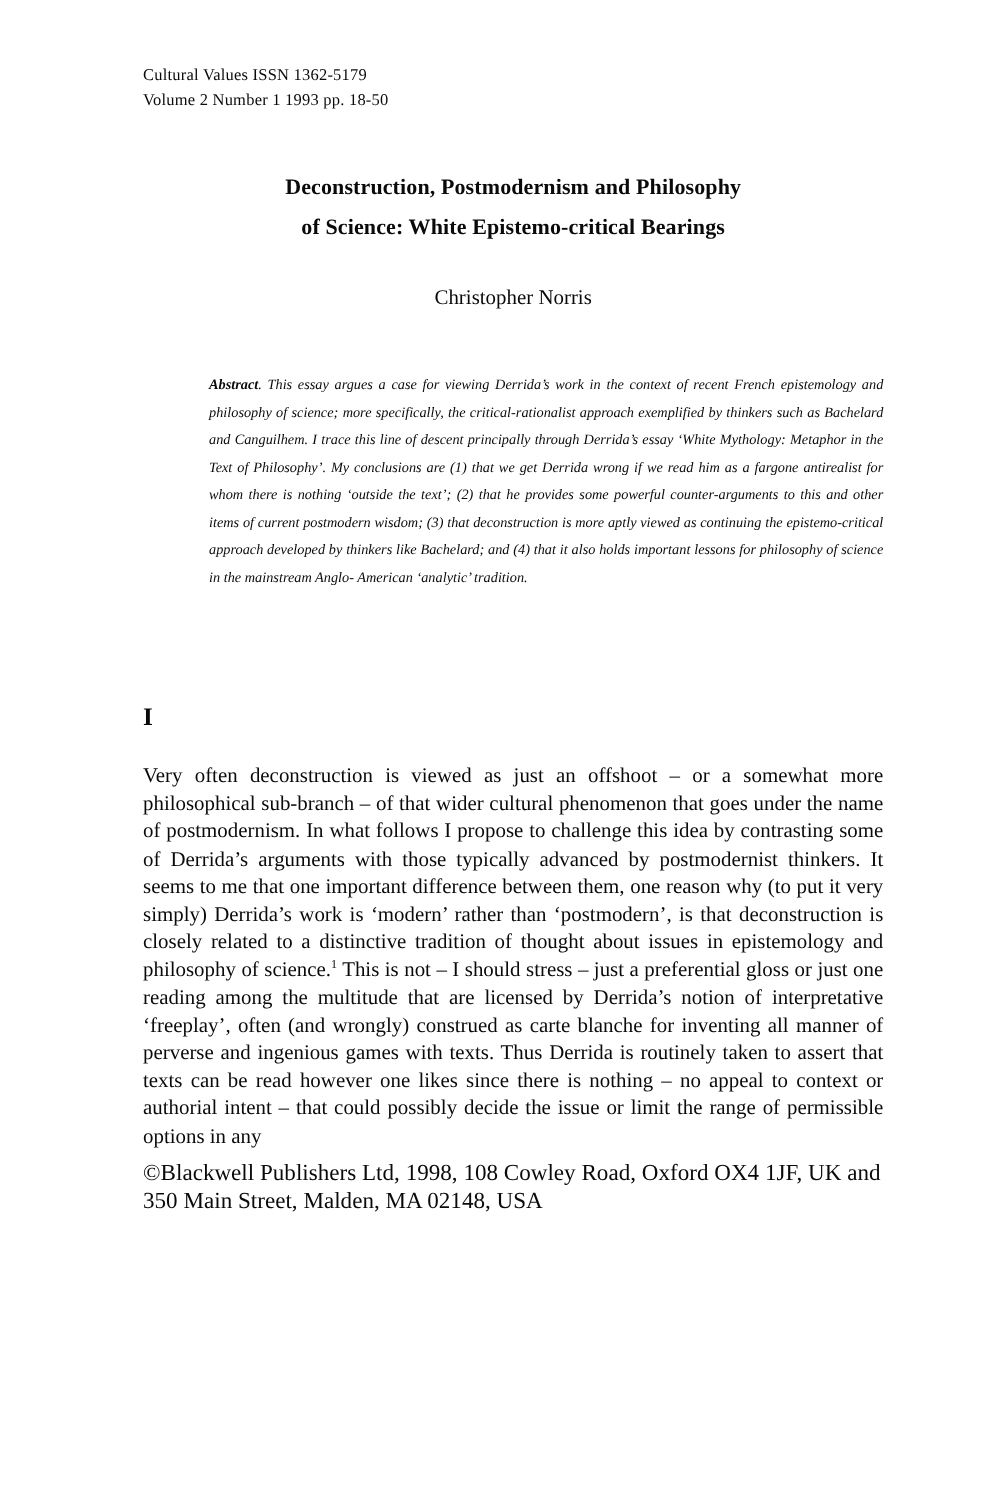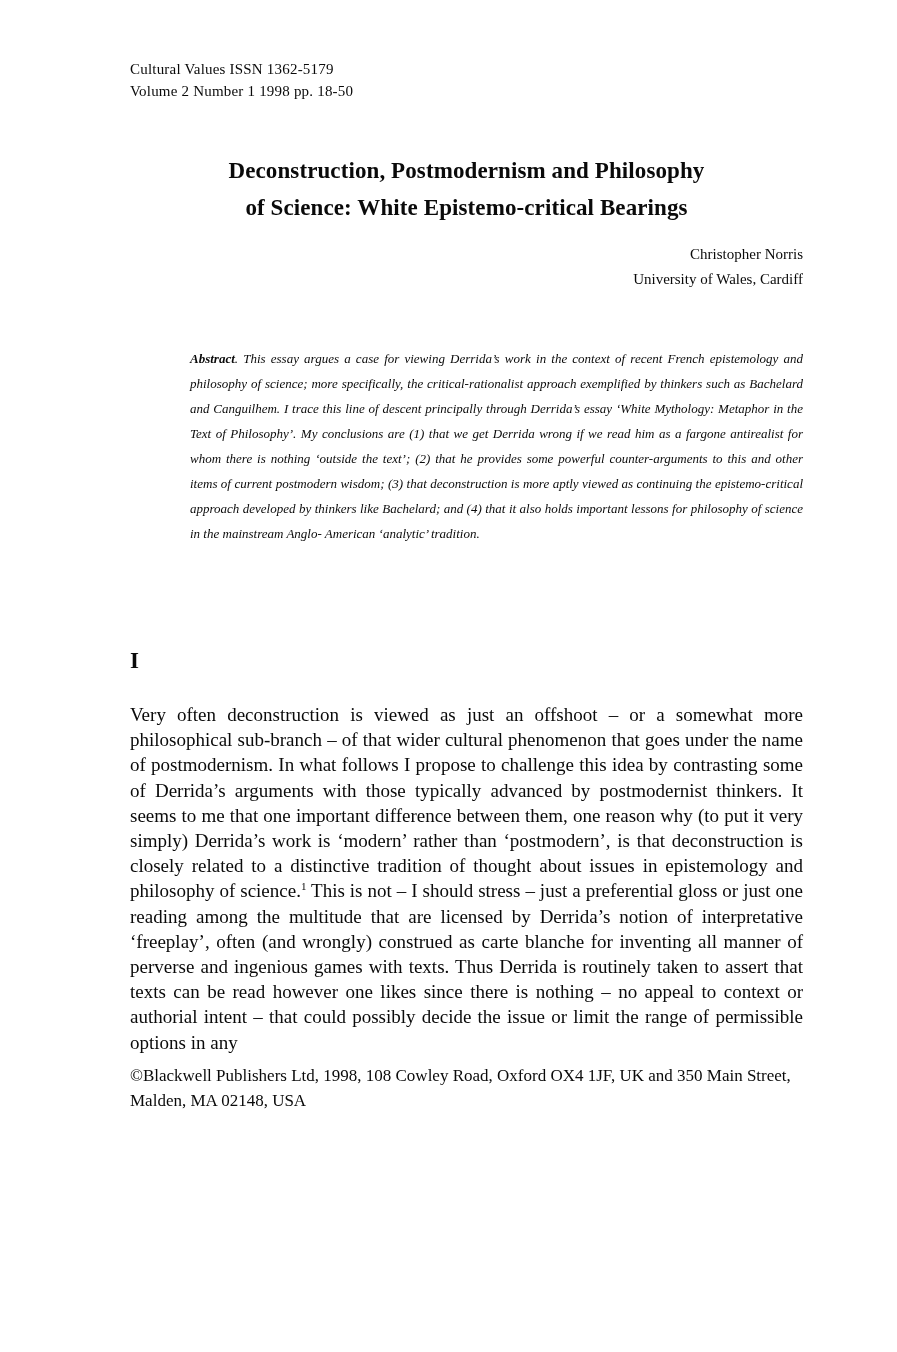--- a/index.html
+++ b/index.html
@@ -20,29 +20,29 @@
     border-radius: 12px;
   }
   .journal-info {
     font-size: 15px;
     line-height: 22px;
     letter-spacing: 0.2px;
   }
   .paper-title {
     margin-top: 50px;
     text-align: center;
-    font-size: 23px;
+    font-size: 20px;
     font-weight: bold;
     line-height: 37px;
     letter-spacing: 0.1px;
   }
   .byline {
-    margin-top: 16px;
-    text-align: right;
-    font-size: 15px;
+    margin-top: 32px;
+    text-align: center;
+    font-size: 19px;
     line-height: 25px;
   }
   .abstract {
     margin-top: 54px;
     margin-left: 60px;
     font-size: 13px;
     line-height: 25px;
     font-style: italic;
     text-align: justify;
   }
@@ -63,42 +63,41 @@
   }
   .body-text .italic-phrase {
   }
   .body-text sup {
     font-size: 11px;
     line-height: 0;
     vertical-align: super;
   }
   .page-footer {
     margin-top: 8px;
-    font-size: 17px;
+    font-size: 21px;
     line-height: 25px;
   }
 </style>
 </head>
 <body>
 
 <div class="page">
 
   <div class="journal-info">
     <div>Cultural Values ISSN 1362-5179</div>
-    <div>Volume 2 Number 1 1998 pp. 18-50</div>
+    <div>Volume 2 Number 1 1993 pp. 18-50</div>
   </div>
 
   <h1 class="paper-title" style="margin-bottom:0;">
     <span>Deconstruction, Postmodernism and Philosophy</span><br>
     <span>of Science: White Epistemo-critical Bearings</span>
   </h1>
 
   <div class="byline">
     <div>Christopher Norris</div>
-    <div>University of Wales, Cardiff</div>
   </div>
 
   <p class="abstract" style="margin-bottom:0;">
     <span class="abstract-label">Abstract</span><span>. This essay argues a case for viewing Derrida’s work in the context of recent French epistemology and philosophy of science; more specifically, the critical-rationalist approach exemplified by thinkers such as Bachelard and Canguilhem. I trace this line of descent principally through Derrida’s essay ‘White Mythology: Metaphor in the Text of Philosophy’. My conclusions are (1) that we get Derrida wrong if we read him as a fargone antirealist for whom there is nothing ‘outside the text’; (2) that he provides some powerful counter-arguments to this and other items of current postmodern wisdom; (3) that deconstruction is more aptly viewed as continuing the epistemo-critical approach developed by thinkers like Bachelard; and (4) that it also holds important lessons for philosophy of science in the mainstream Anglo- American ‘analytic’ tradition.</span>
   </p>
 
   <div class="section-heading">I</div>
 
   <p class="body-text" style="margin-bottom:0;">
     <span>Very often deconstruction is viewed as just an offshoot – or a somewhat more philosophical sub-branch – of that wider cultural phenomenon that goes under the name of postmodernism. In what follows I propose to challenge this idea by contrasting some of Derrida’s arguments with those typically advanced by postmodernist thinkers. It seems to me that one important difference between them, one reason why (to put it very simply) Derrida’s work is ‘modern’ rather than ‘postmodern’, is that deconstruction is closely related to a distinctive tradition of thought about issues in epistemology and philosophy of science.</span><sup>1</sup><span> This is not – I should stress – just a preferential gloss or just one reading among the multitude that are licensed by Derrida’s notion of interpretative ‘freeplay’, often (and wrongly) construed as </span><span class="italic-phrase">carte blanche</span><span> for inventing all manner of perverse and ingenious games with texts. Thus Derrida is routinely taken to assert that texts can be read however one likes since there is nothing – no appeal to context or authorial intent – that could possibly decide the issue or limit the range of permissible options in any</span>

